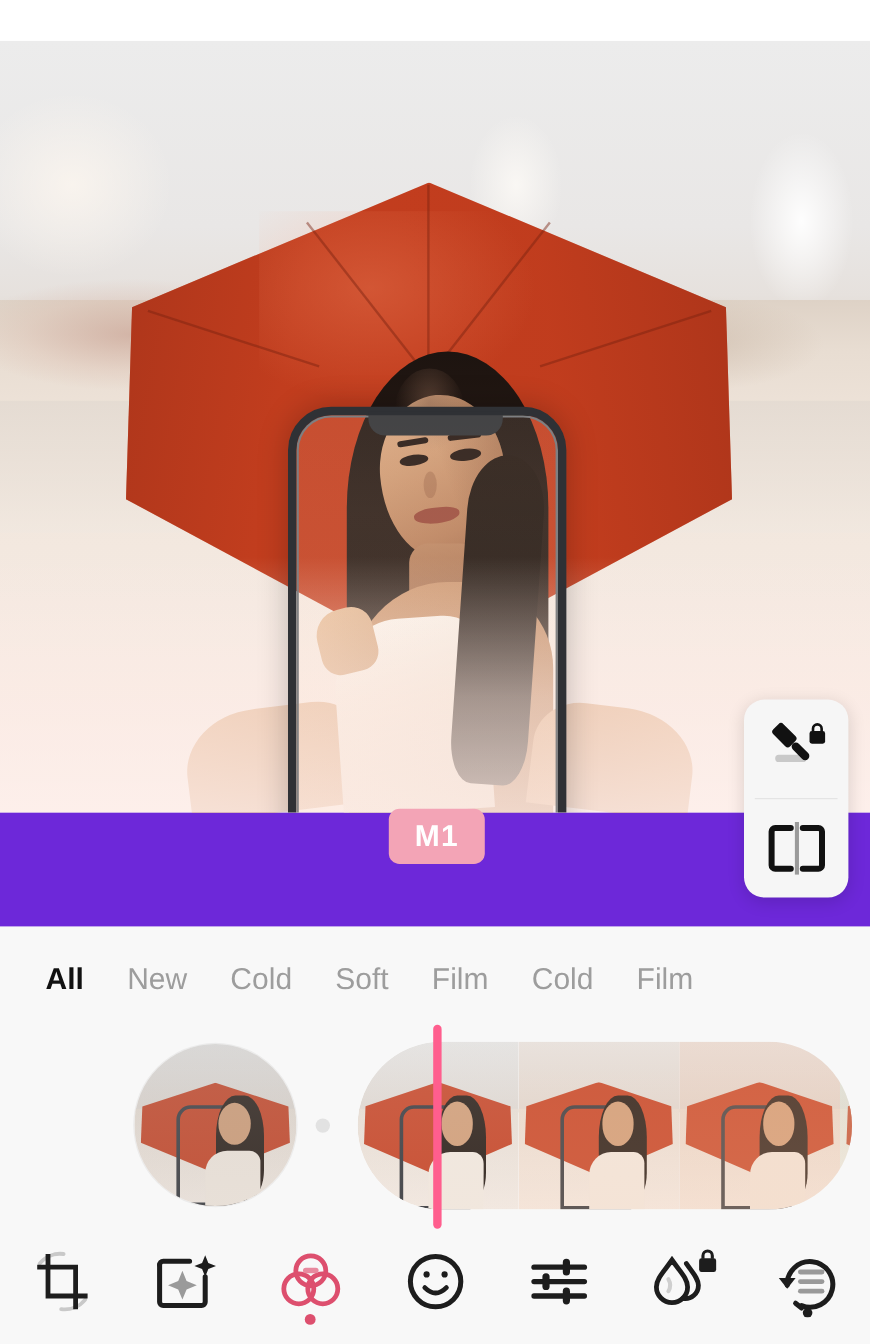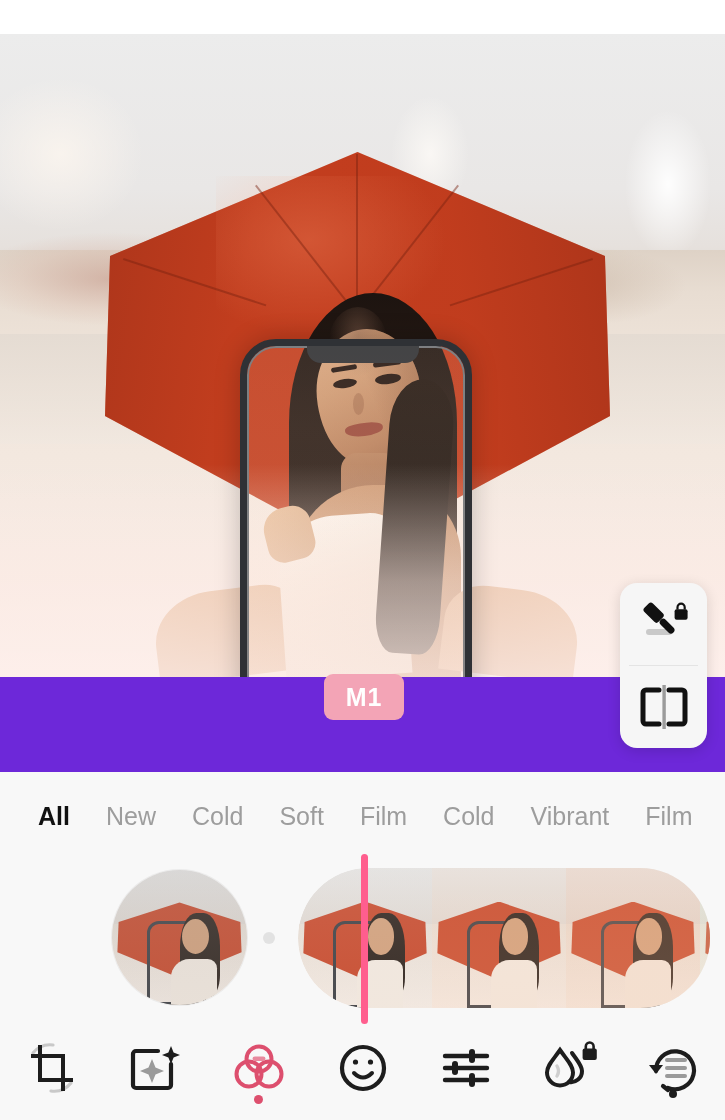--- a/index.html
+++ b/index.html
@@ -407,21 +407,20 @@
 
   <div class="filter-panel">
 
     <div class="tabs">
       <div class="tab active">All</div>
       <div class="tab">New</div>
       <div class="tab">Cold</div>
       <div class="tab">Soft</div>
       <div class="tab">Film</div>
       <div class="tab">Cold</div>
-      <div class="tab">Vibrant</div>
       <div class="tab">Film</div>
     </div>
 
     <div class="strip">
 
       <div class="orig-thumb">
         <div class="mini">
           <div class="m-sky"></div>
             <div class="m-grd"></div>
             <div class="m-umb"></div>

